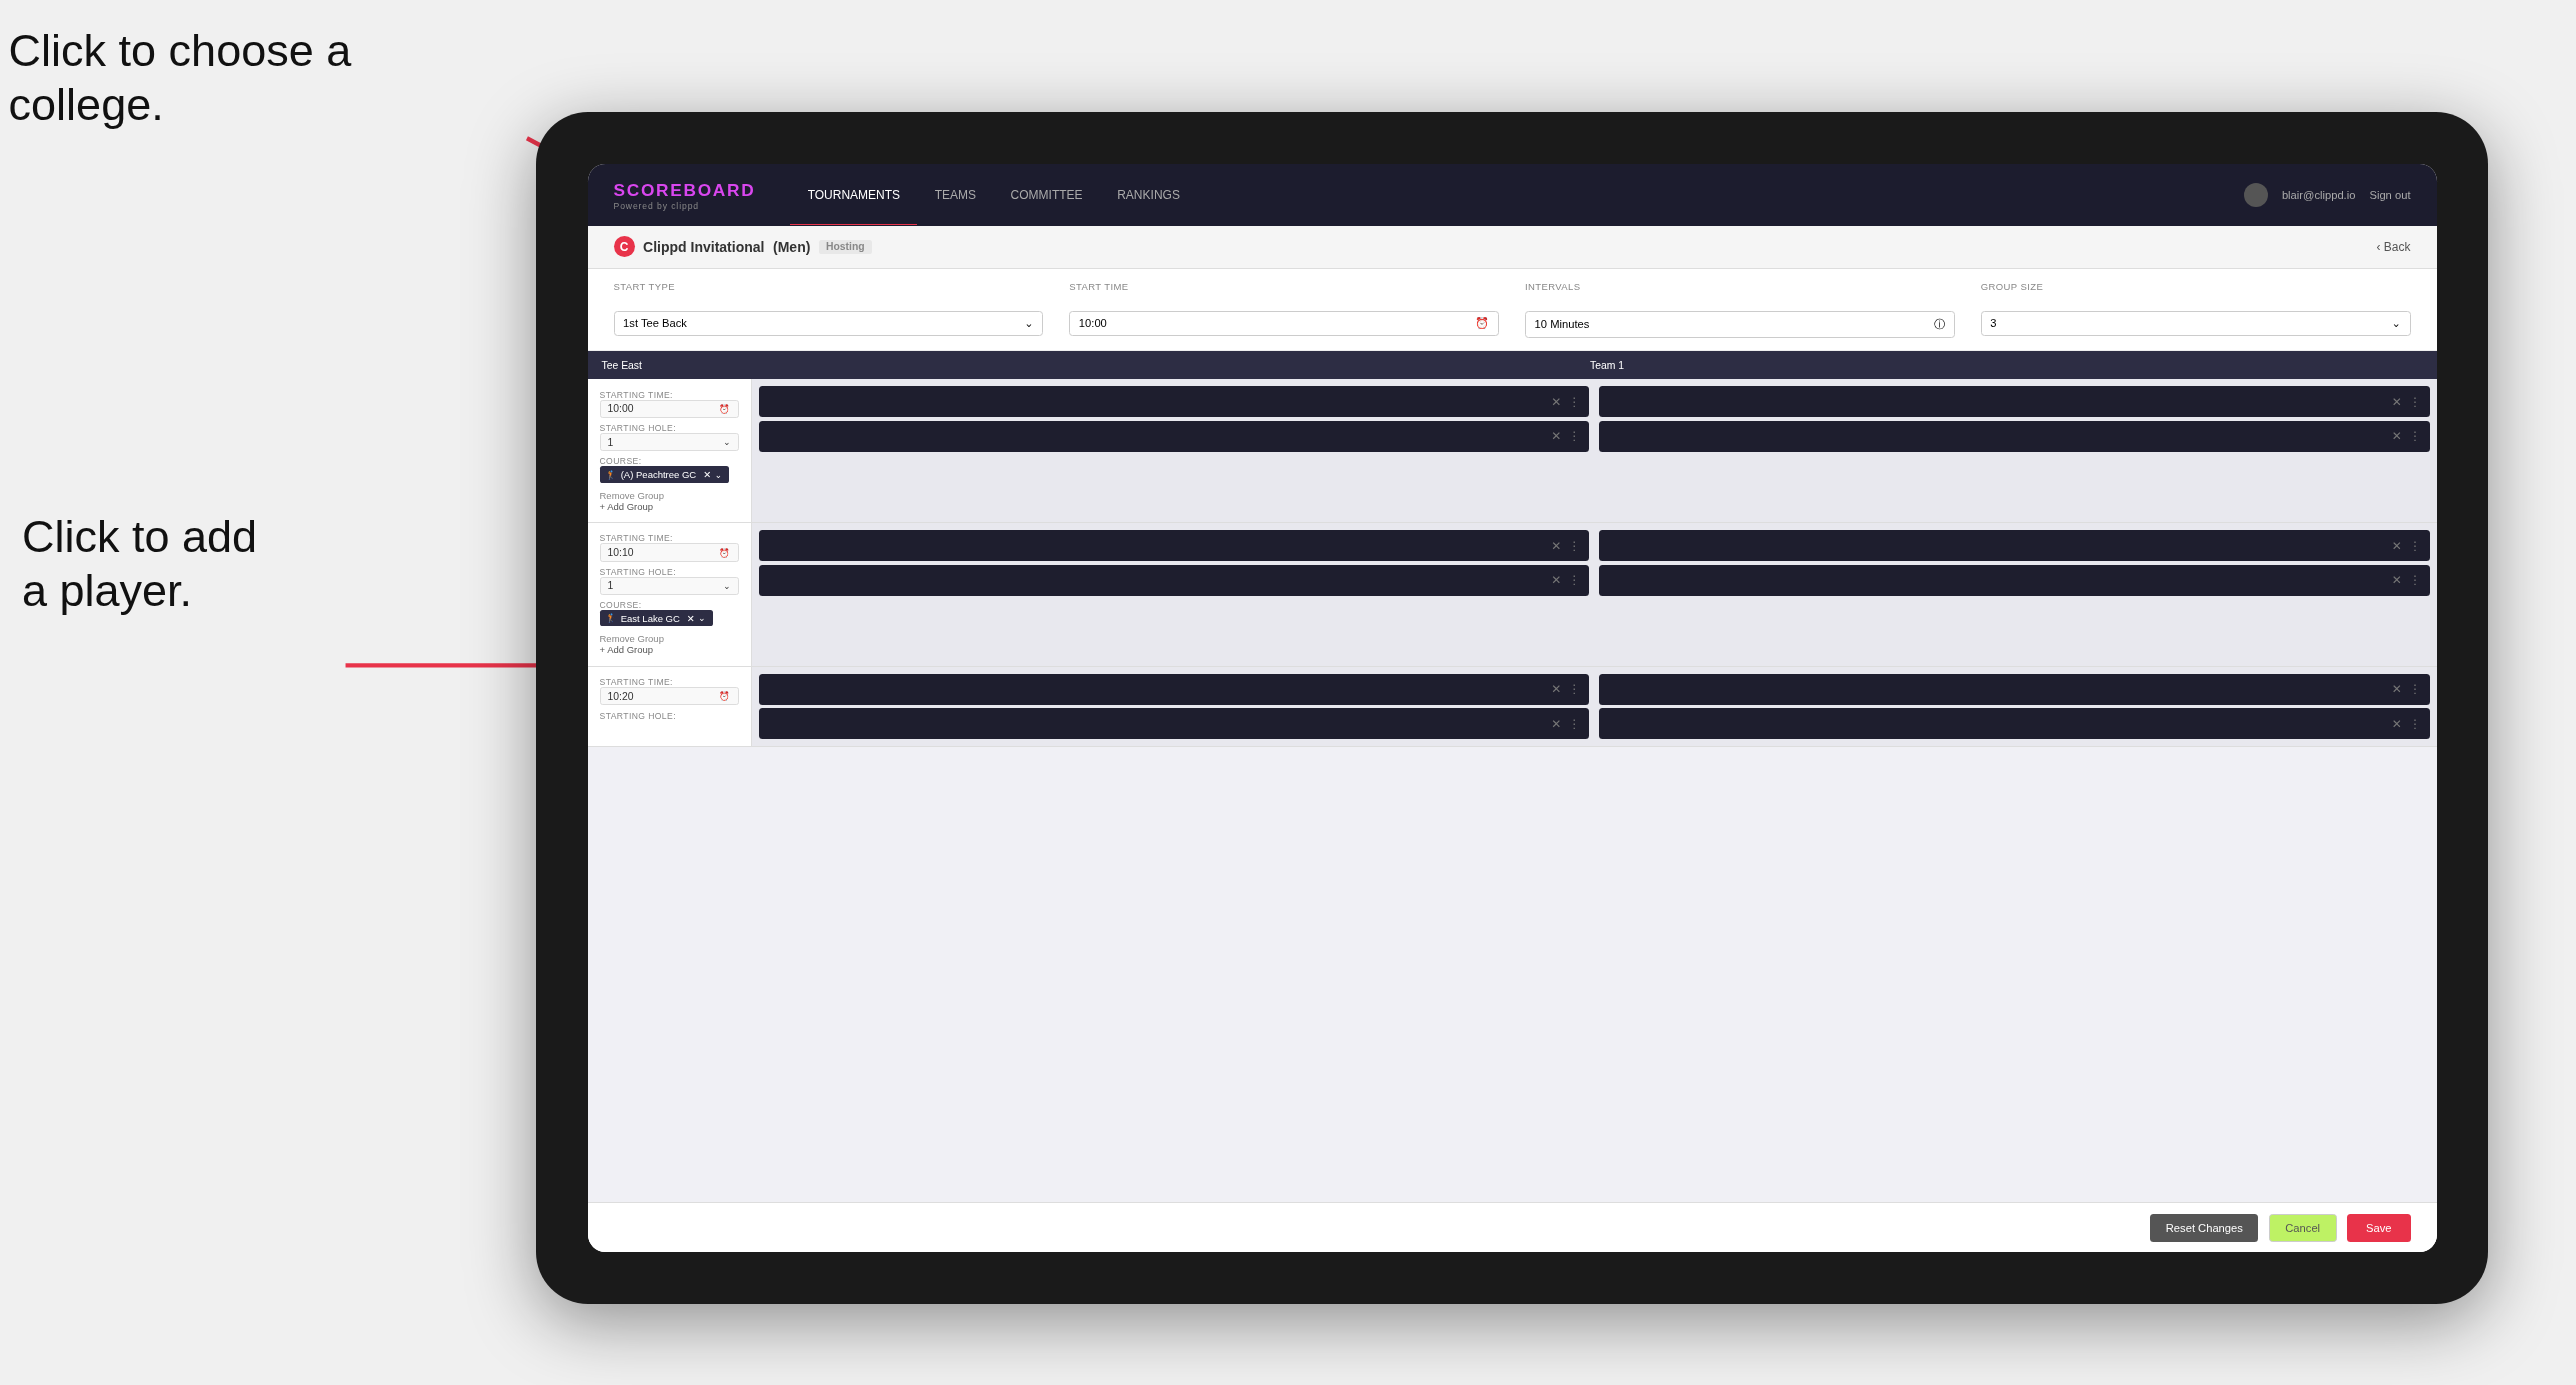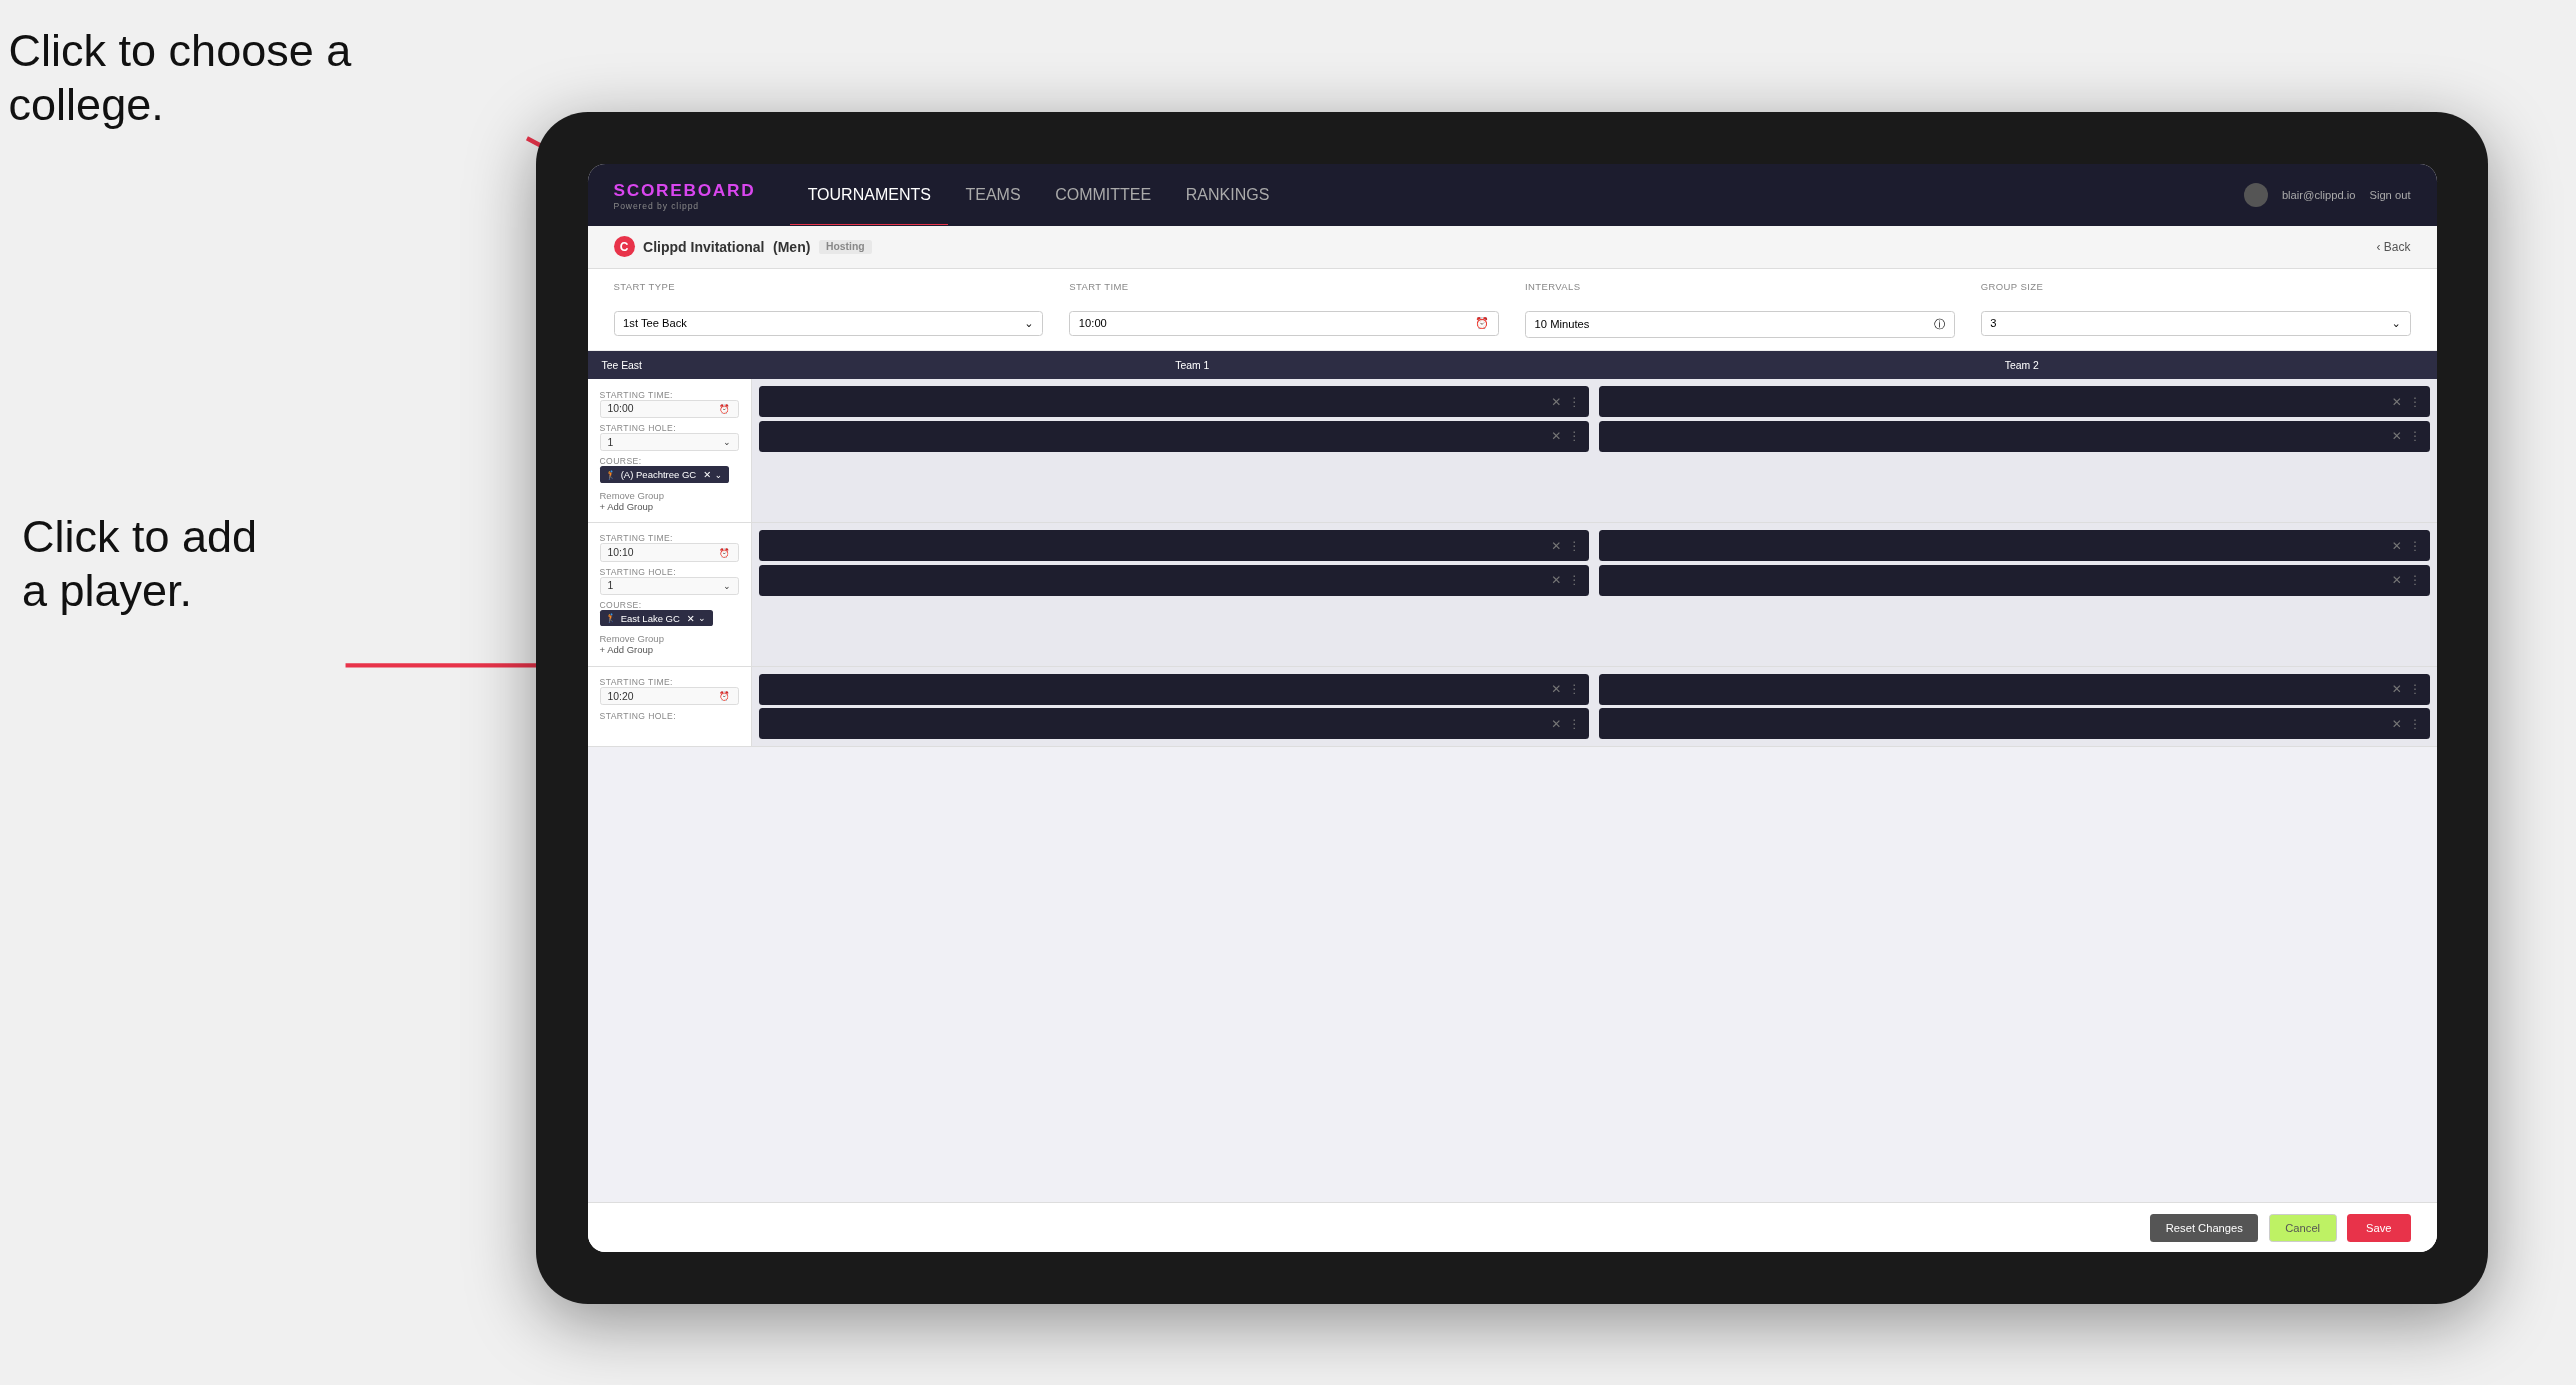--- a/index.html
+++ b/index.html
@@ -81,21 +81,21 @@
       font-size: 8.6px;
       letter-spacing: 0.9px;
     }
     .nav-links {
       display: flex;
       gap: 0;
       flex: 1;
     }
     .nav-link {
       color: #aaa;
-      font-size: 16px;
+      font-size: 12px;
       padding: 0 17.3px;
       height: 60px;
       display: flex;
       align-items: center;
       cursor: pointer;
       border-bottom: 1.7px solid transparent;
     }
     .nav-link.active {
       color: #fff;
       border-bottom: 1.7px solid #e8334a;
@@ -421,21 +421,20 @@
         <div class="setting-select">
           <span>3</span>
           <span>⌄</span>
         </div>
       </div>
     </div>
 
     <div class="table-header">
       <div class="th-tee">Tee East</div>
       <div class="th-team">Team 1</div>
-      <div class="th-team">Team 2</div>
     </div>
 
     <div class="content-area">
 
       <div class="group-row">
         <div class="group-left">
           <div class="field-label">STARTING TIME:</div>
           <div class="field-value">
             <span>10:00</span>
             <span style="font-size:8.6px;">⏰</span>

